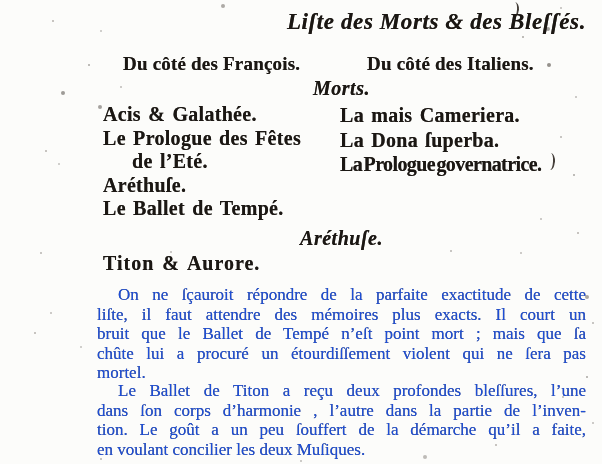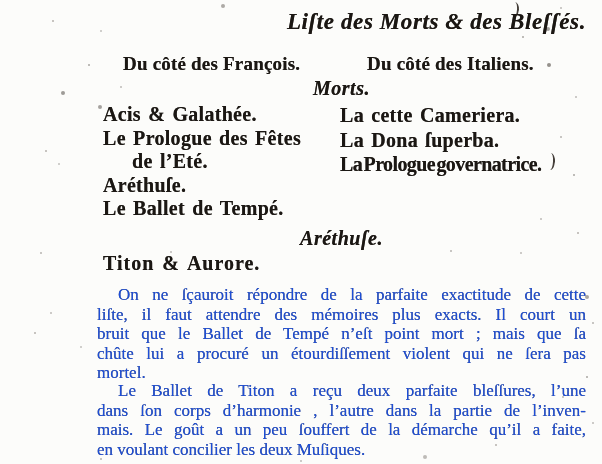--- a/index.html
+++ b/index.html
@@ -101,43 +101,43 @@
 
   <div class="worklist" id="list-fr-morts">
     <div class="line">Acis &amp; Galathée.</div>
     <div class="line">Le Prologue des Fêtes</div>
     <div class="line cont">de l’Eté.</div>
     <div class="line">Aréthuſe.</div>
     <div class="line">Le Ballet de Tempé.</div>
   </div>
 
   <div class="worklist" id="list-it-morts">
-    <div class="line">La cette Cameriera.</div>
+    <div class="line">La mais Cameriera.</div>
     <div class="line">La Dona ſuperba.</div>
     <div class="line tight">La Prologue governatrice.</div>
   </div>
 
   <div class="t section-head" id="blesses-head">Aréthuſe.</div>
 
   <div class="worklist" id="list-fr-blesses">
     <div class="line">Titon &amp; Aurore.</div>
   </div>
 
   <div class="para" id="para-1">
     <div class="pline first">On ne ſçauroit répondre de la parfaite exactitude de cette</div>
     <div class="pline">liſte, il faut attendre des mémoires plus exacts. Il court un</div>
     <div class="pline">bruit que le Ballet de Tempé n’eſt point mort ; mais que ſa</div>
     <div class="pline">chûte lui a procuré un étourdiſſement violent qui ne ſera pas</div>
     <div class="pline last">mortel.</div>
   </div>
 
   <div class="para" id="para-2">
-    <div class="pline first">Le Ballet de Titon a reçu deux parfaite bleſſures, l’une</div>
+    <div class="pline first">Le Ballet de Titon a reçu deux profondes bleſſures, l’une</div>
     <div class="pline">dans ſon corps d’harmonie , l’autre dans la partie de l’inven-</div>
-    <div class="pline">mais. Le goût a un peu ſouffert de la démarche qu’il a faite,</div>
+    <div class="pline">tion. Le goût a un peu ſouffert de la démarche qu’il a faite,</div>
     <div class="pline last">en voulant concilier les deux Muſiques.</div>
   </div>
 
   <div class="paren" id="paren-top"></div>
   <div class="paren" id="paren-right"></div>
   <div class="specks"></div>
 
 </div>
 
 </body></html>

